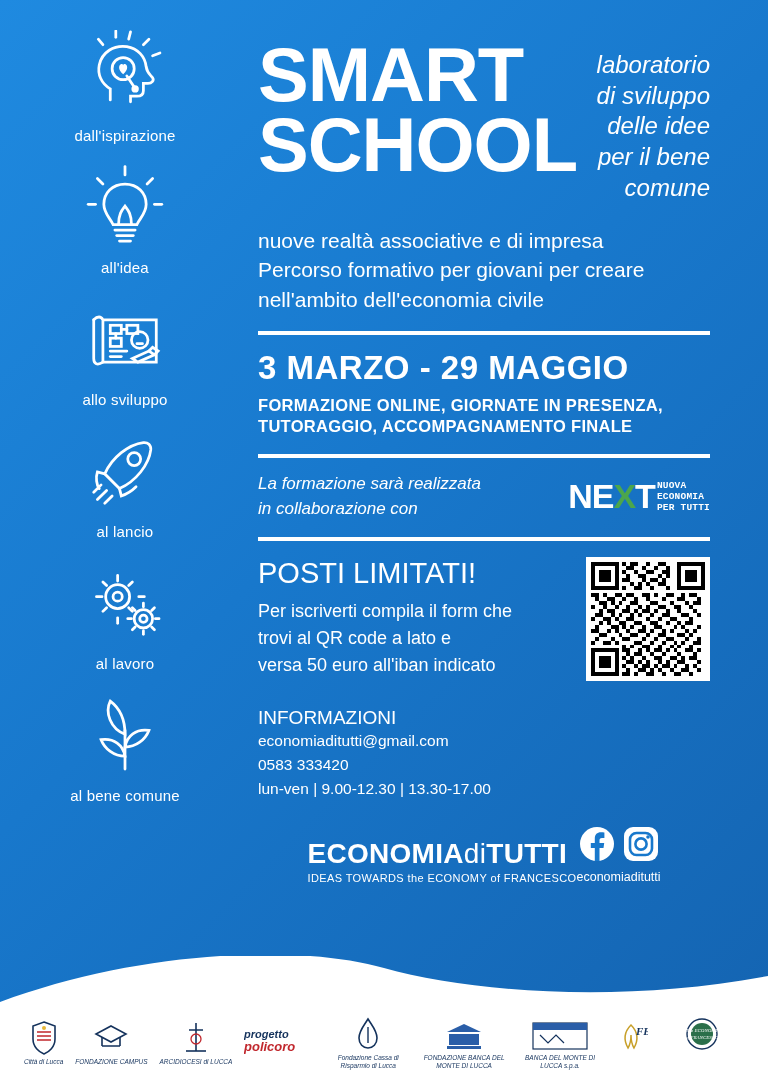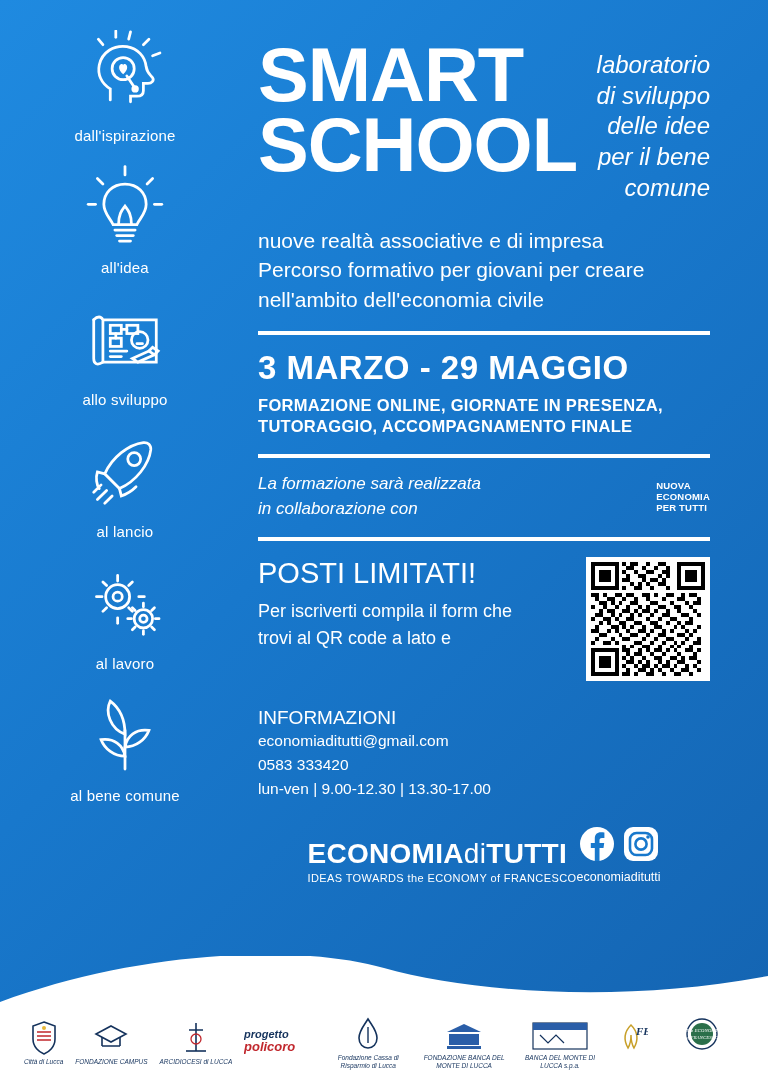--- a/index.html
+++ b/index.html
@@ -74,20 +74,21 @@
     display: flex; align-items: center; gap: 2px;
   }
   .next-word {
     font-size: 34px; font-weight: bold; color: #fff; letter-spacing: -1px;
     position: relative;
   }
   .next-word .x { color: #4ca64c; }
   .next-tag {
     font-size: 9.5px; line-height: 1.18; color: #fff; font-weight: bold;
     letter-spacing: .2px;
+    font-family: Liberation Mono, monospace;
   }
   .limited {
     font-size: 29px; margin-top: 2px;
   }
   .enroll { font-size: 18px; line-height: 1.5; margin-top: 8px; }
   .limited-row { display: flex; justify-content: space-between; align-items: flex-start; }
   .qr {
     width: 124px; height: 124px; background: #fff; padding: 5px;
     margin-top: 2px;
   }
@@ -274,36 +275,38 @@
     </div>
 
     <div class="rule"></div>
 
     <div class="collab-block">
       <div class="collab-text">
         <div>La formazione sarà realizzata</div>
         <div>in collaborazione con</div>
       </div>
       <div class="next-logo">
+        <div class="next-word"><span>NE</span><span class="x">X</span><span>T</span></div>
         <div class="next-tag">
           <div>NUOVA</div>
           <div>ECONOMIA</div>
           <div>PER TUTTI</div>
         </div>
       </div>
     </div>
 
     <div class="rule"></div>
 
     <div class="limited-row">
       <div>
         <div class="limited">POSTI LIMITATI!</div>
         <div class="enroll">
           <div>Per iscriverti compila il form che</div>
           <div>trovi al QR code a lato e</div>
+          <div>versa 50 euro all'iban indicato</div>
         </div>
       </div>
       <div class="qr">
         <svg width="114" height="114" viewBox="0 0 29 29" shape-rendering="crispEdges">
           <rect width="29" height="29" fill="#fff"></rect>
           <g fill="#000">
             <rect x="0" y="0" width="7" height="1"></rect>
               <rect x="0" y="6" width="7" height="1"></rect>
             <rect x="0" y="0" width="1" height="7"></rect>
               <rect x="6" y="0" width="1" height="7"></rect>

